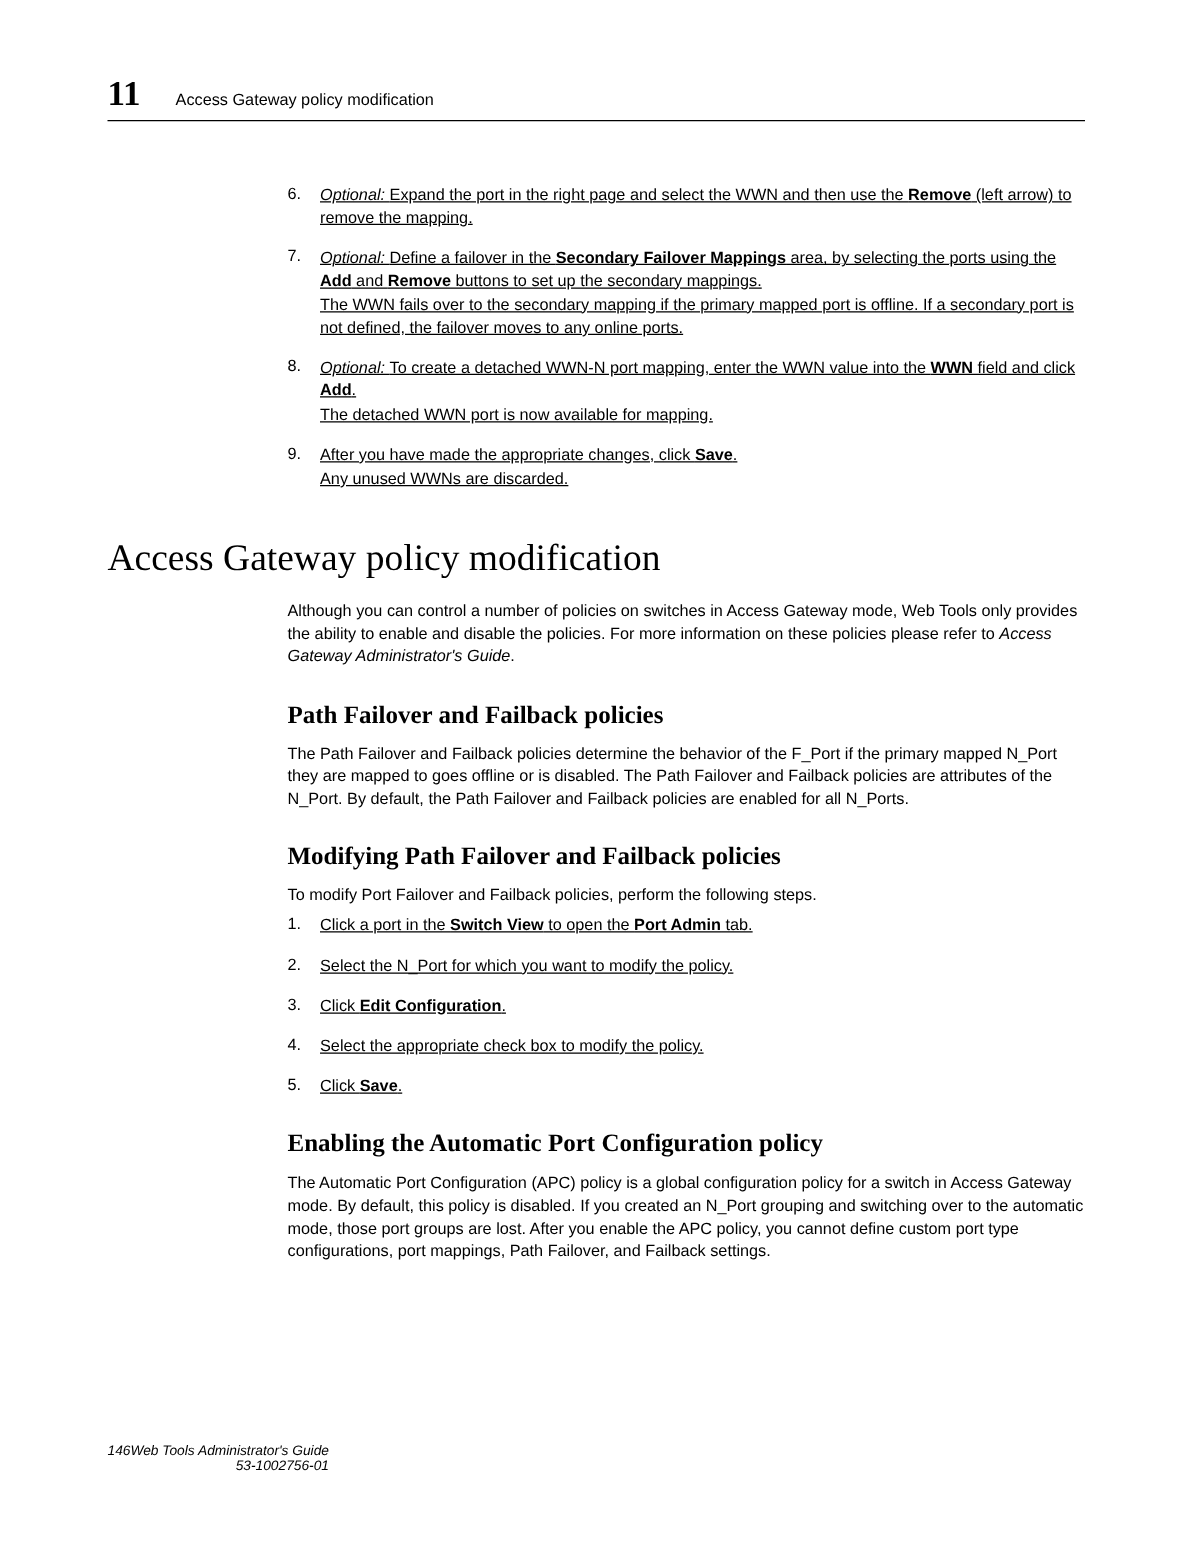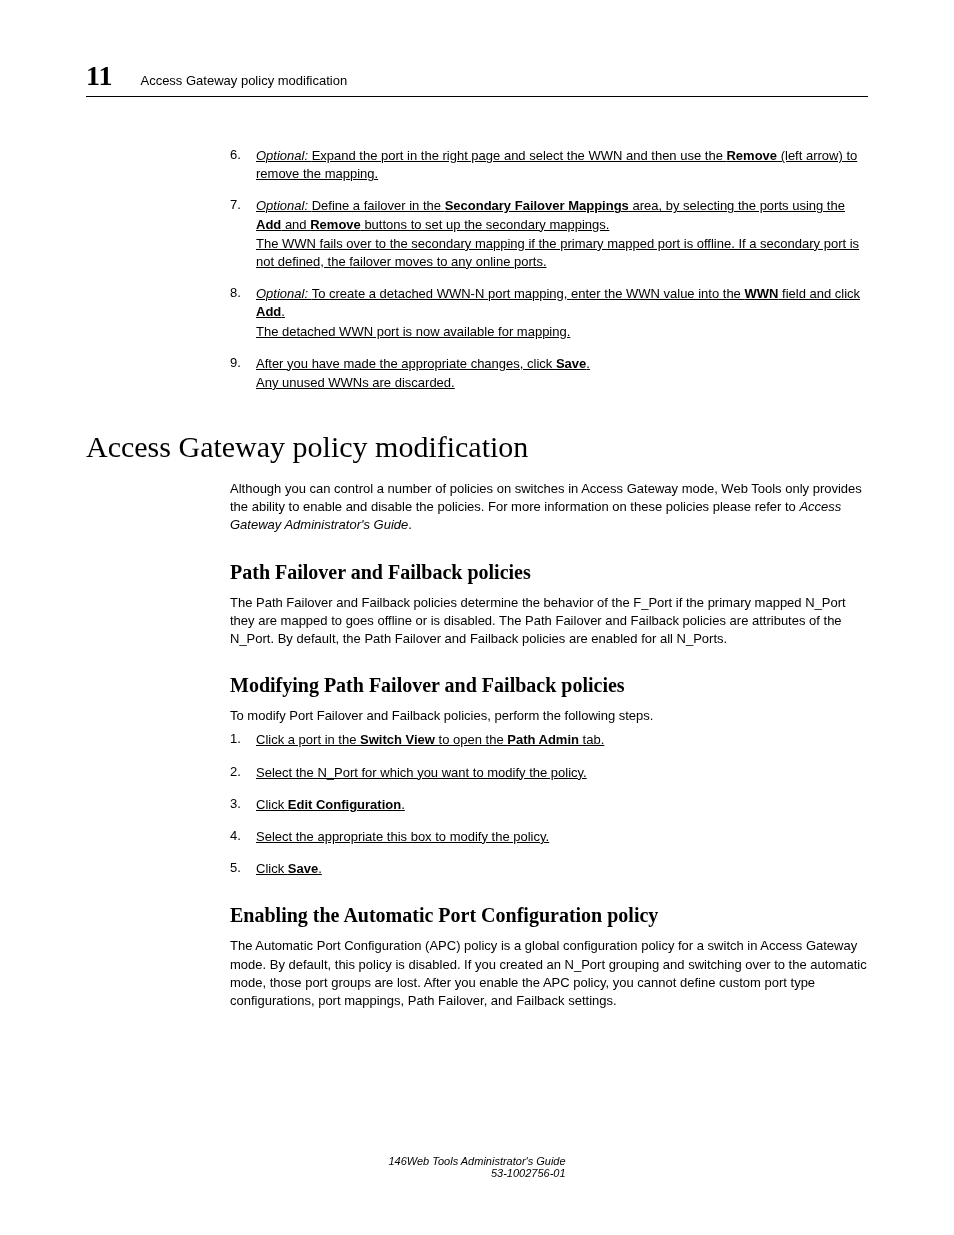--- a/index.html
+++ b/index.html
@@ -77,21 +77,21 @@
     margin: 6px 0;
   }
   .italic { font-style: italic; }
   .bold { font-weight: bold; }
   .footer {
     position: absolute;
     bottom: 56px;
     left: 86px;
     right: 86px;
     display: flex;
-    justify-content: center;
+    justify-content: flex-start;
     font-size: 11px;
     font-style: italic;
   }
   .footer .right { text-align: right; }
   .e { display: inline; }
 </style>
 </head>
 <body>
 
 <div class="page">
@@ -127,33 +127,33 @@
     <p class="body" id="intro-parts"><span class="e ">Although you can control a number of policies on switches in Access Gateway mode, Web Tools only provides the ability to enable and disable the policies. For more information on these policies please refer to </span><span class="e italic">Access Gateway Administrator's Guide</span><span class="e ">.</span></p>
 
     <h2 class="subsection">Path Failover and Failback policies</h2>
     <p class="body">The Path Failover and Failback policies determine the behavior of the F_Port if the primary mapped N_Port they are mapped to goes offline or is disabled. The Path Failover and Failback policies are attributes of the N_Port. By default, the Path Failover and Failback policies are enabled for all N_Ports.</p>
 
     <h2 class="subsection">Modifying Path Failover and Failback policies</h2>
     <p class="body">To modify Port Failover and Failback policies, perform the following steps.</p>
     <ol class="steps" id="steps-b">
         <li>
           <div class="num">1.</div>
-          <div class="text"><span class="e ">Click a port in the </span><span class="e bold">Switch View</span><span class="e "> to open the </span><span class="e bold">Path Admin</span><span class="e "> tab.</span></div>
+          <div class="text"><span class="e ">Click a port in the </span><span class="e bold">Switch View</span><span class="e "> to open the </span><span class="e bold">Port Admin</span><span class="e "> tab.</span></div>
         </li>
         <li>
           <div class="num">2.</div>
           <div class="text"><span class="e ">Select the N_Port for which you want to modify the policy.</span></div>
         </li>
         <li>
           <div class="num">3.</div>
           <div class="text"><span class="e ">Click </span><span class="e bold">Edit Configuration</span><span class="e ">.</span></div>
         </li>
         <li>
           <div class="num">4.</div>
-          <div class="text"><span class="e ">Select the appropriate this box to modify the policy.</span></div>
+          <div class="text"><span class="e ">Select the appropriate check box to modify the policy.</span></div>
         </li>
         <li>
           <div class="num">5.</div>
           <div class="text"><span class="e ">Click </span><span class="e bold">Save</span><span class="e ">.</span></div>
         </li>
       </ol>
 
     <h2 class="subsection">Enabling the Automatic Port Configuration policy</h2>
     <p class="body">The Automatic Port Configuration (APC) policy is a global configuration policy for a switch in Access Gateway mode. By default, this policy is disabled. If you created an N_Port grouping and switching over to the automatic mode, those port groups are lost. After you enable the APC policy, you cannot define custom port type configurations, port mappings, Path Failover, and Failback settings.</p>
   </div>

